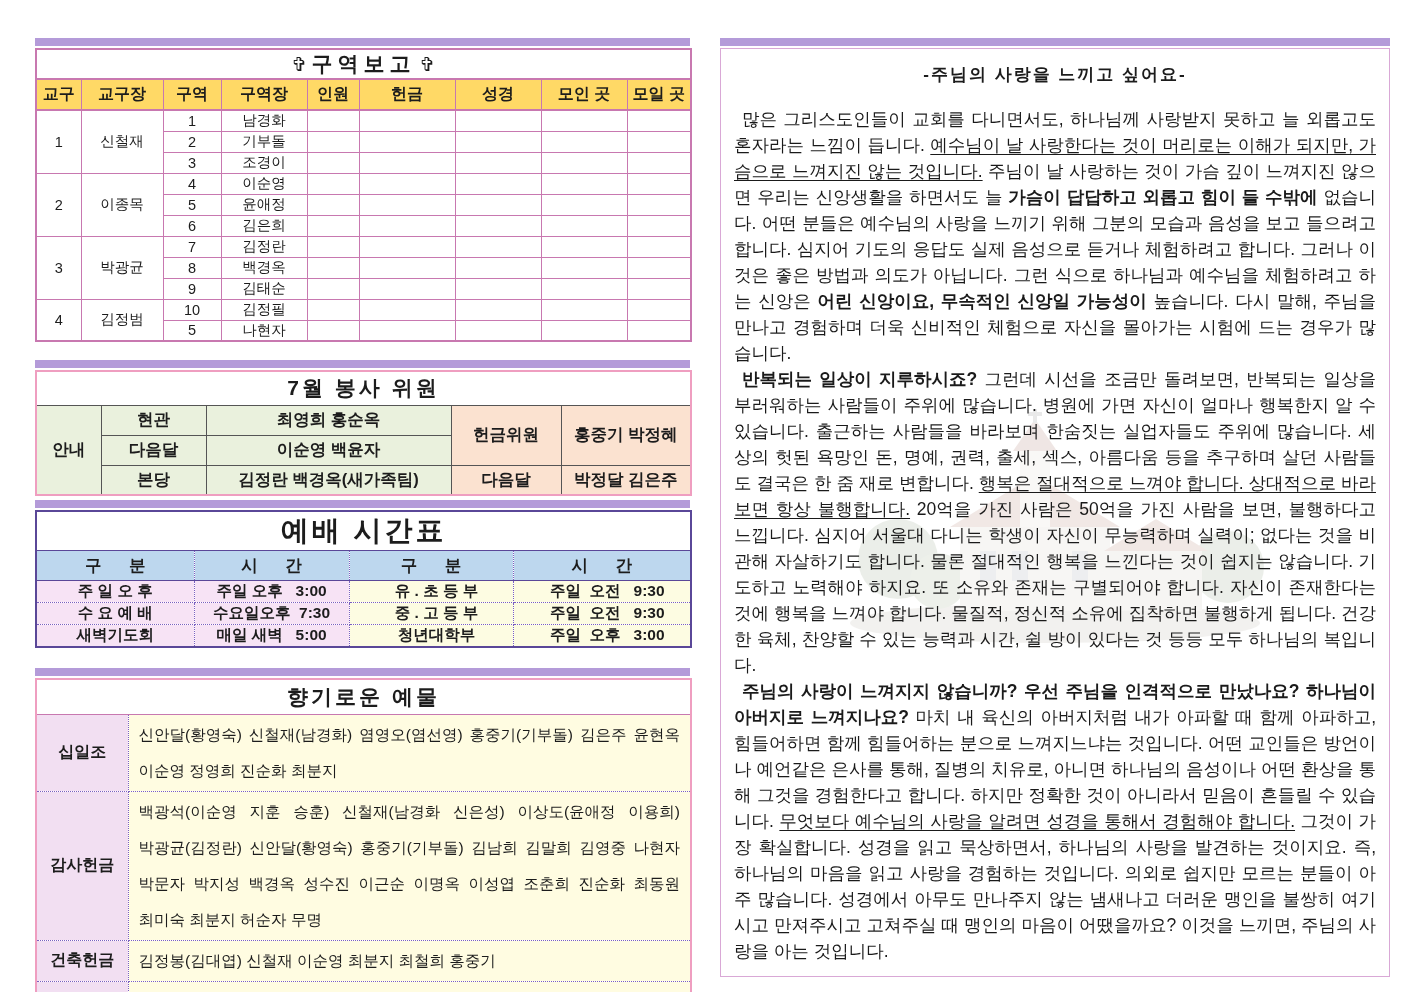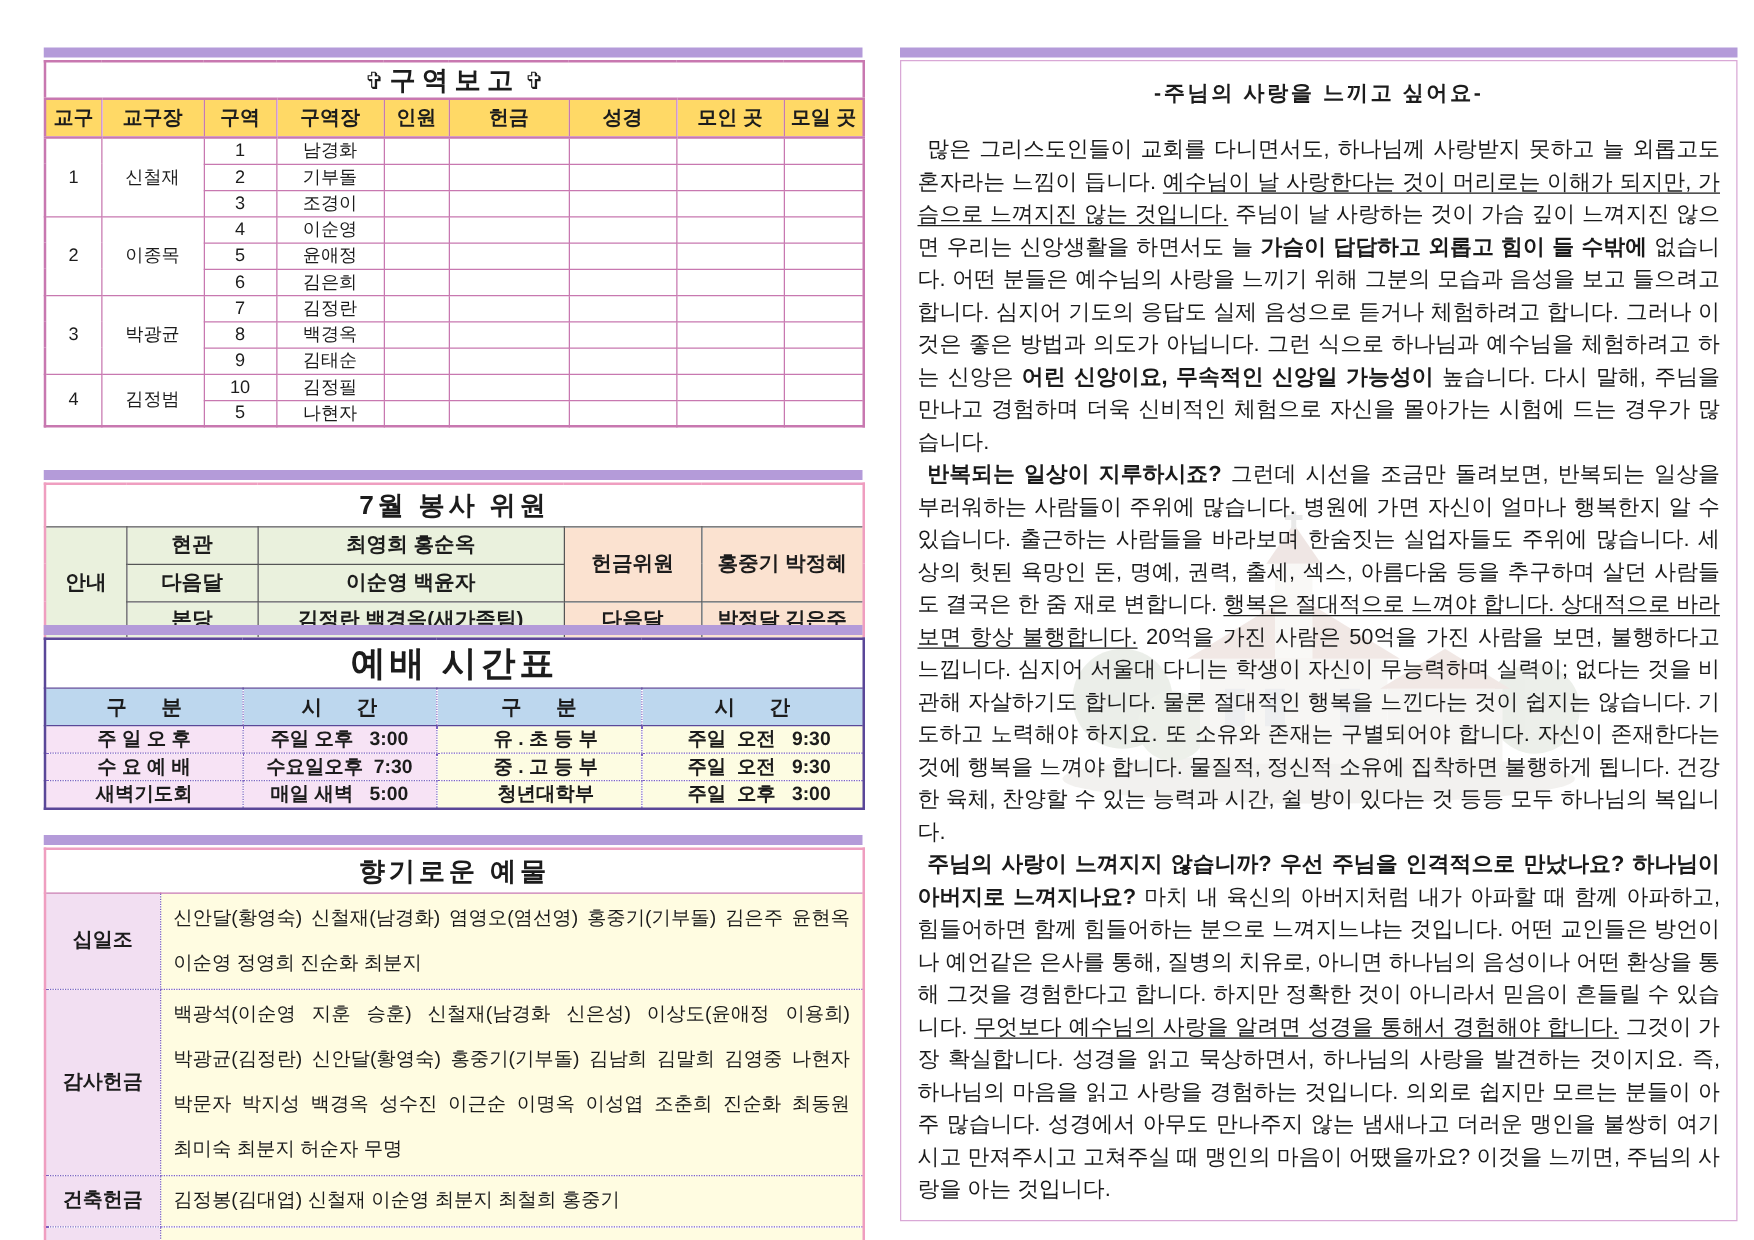--- a/index.html
+++ b/index.html
@@ -208,21 +208,21 @@
         <td></td>
             <td></td>
             <td></td>
             <td></td>
             <td></td>
       </tr>
     </tbody>
       </table>
   </div>
 
-  <div class="block" style="left:35px; top:376px; width:655px;">
+  <div class="block" style="left:35px; top:360px; width:655px;">
     <div class="bar"></div>
     <table class="t2">
       <colgroup>
         <col style="width:65px">
           <col style="width:105px">
           <col style="width:245px">
           <col style="width:110px">
           <col style="width:130px">
       </colgroup>
       <tbody>

